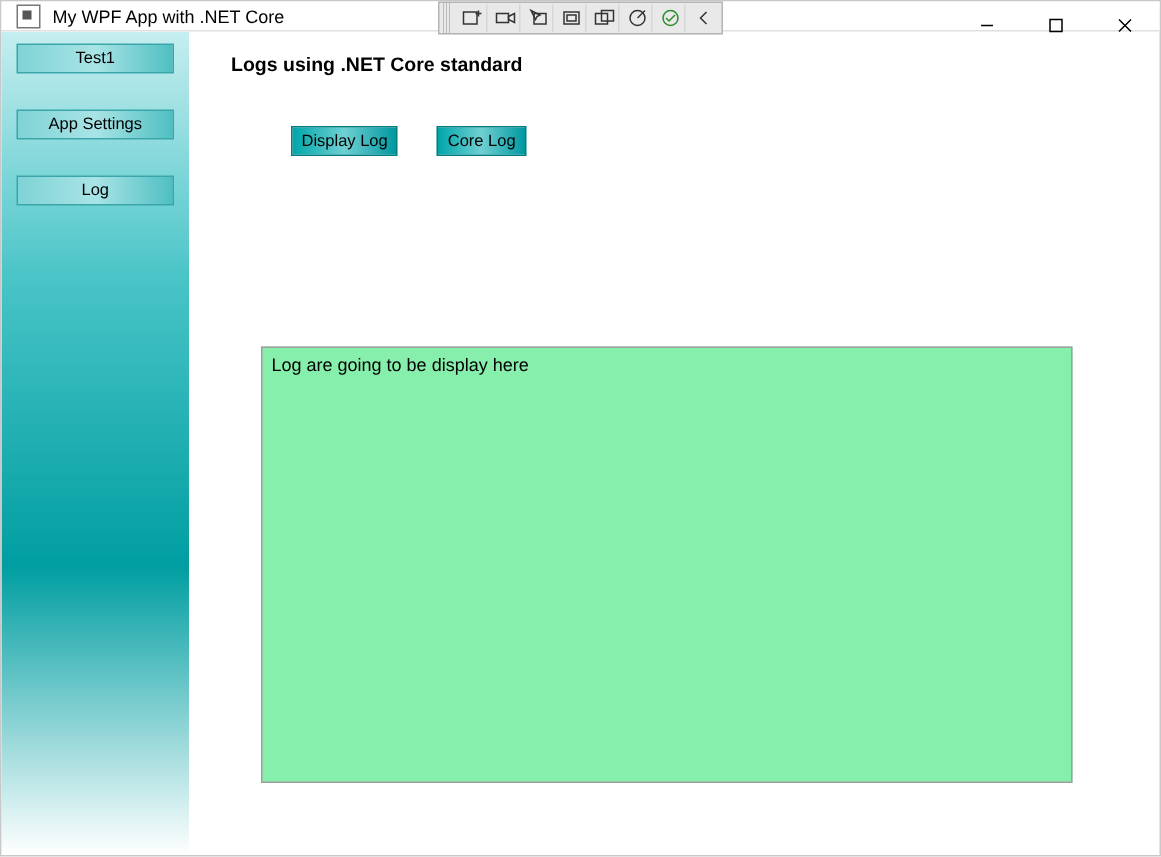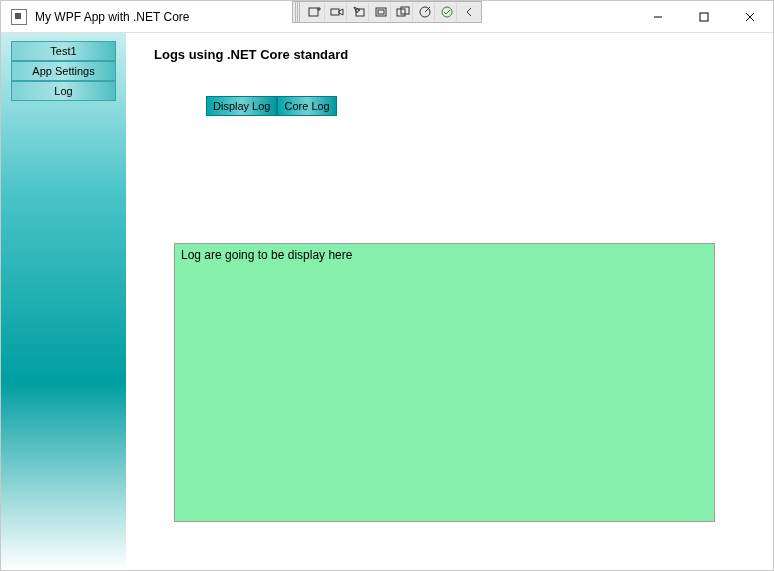--- a/index.html
+++ b/index.html
@@ -9,21 +9,21 @@
   .window {
     width:774px; height:571px;
     border:1px solid #c8c8c8;
     display:flex; flex-direction:column;
     background:#fff;
     position:relative;
   }
 
   
   .titlebar {
-    height:32px;
+    height:20px;
     display:flex; align-items:center;
     border-bottom:1px solid #e0e0e0;
     position:relative;
     background:#fff;
   }
   .titlebar .app-icon {
     width:16px; height:16px; margin:0 8px 0 10px;
     border:1px solid #777; background:#fff;
     position:relative;
   }
@@ -69,41 +69,41 @@
   }
 
   
   .client {
     flex:1; display:flex; overflow:hidden;
   }
   .sidebar {
     width:125px; height:100%;
     background:linear-gradient(to bottom,#c6eef0 0%, #49c4c7 30%, #009ea1 65%, #ffffff 100%);
     padding:8px 10px;
-    display:flex; flex-direction:column; gap:0;
+    display:flex; flex-direction:column; gap:24px;
   }
   .side-btn {
     height:20px;
     background:linear-gradient(to right,#7fd3d6 0%, #a9e4e6 50%, #4fbfc2 100%);
     border:1px solid #3aa6a9;
     color:#000; font-size:11px;
     display:flex; align-items:center; justify-content:center;
     cursor:pointer;
   }
 
   .main {
     flex:1; padding:12px 20px 20px 28px;
     position:relative;
   }
   .heading {
     font-size:13px; font-weight:bold; color:#000;
     margin:2px 0 34px 0;
   }
   .action-row {
-    display:flex; margin-left:52px; margin-bottom:90px;
+    display:flex; gap:26px; margin-left:40px; margin-bottom:90px;
   }
   .action-btn {
     height:20px; padding:0 6px;
     background:linear-gradient(to right,#00a6a9 0%, #6fd0d3 50%, #0098a0 100%);
     border:1px solid #007d80;
     color:#000; font-size:11px;
     display:flex; align-items:center; justify-content:center;
     cursor:pointer;
   }
   .log-box {

